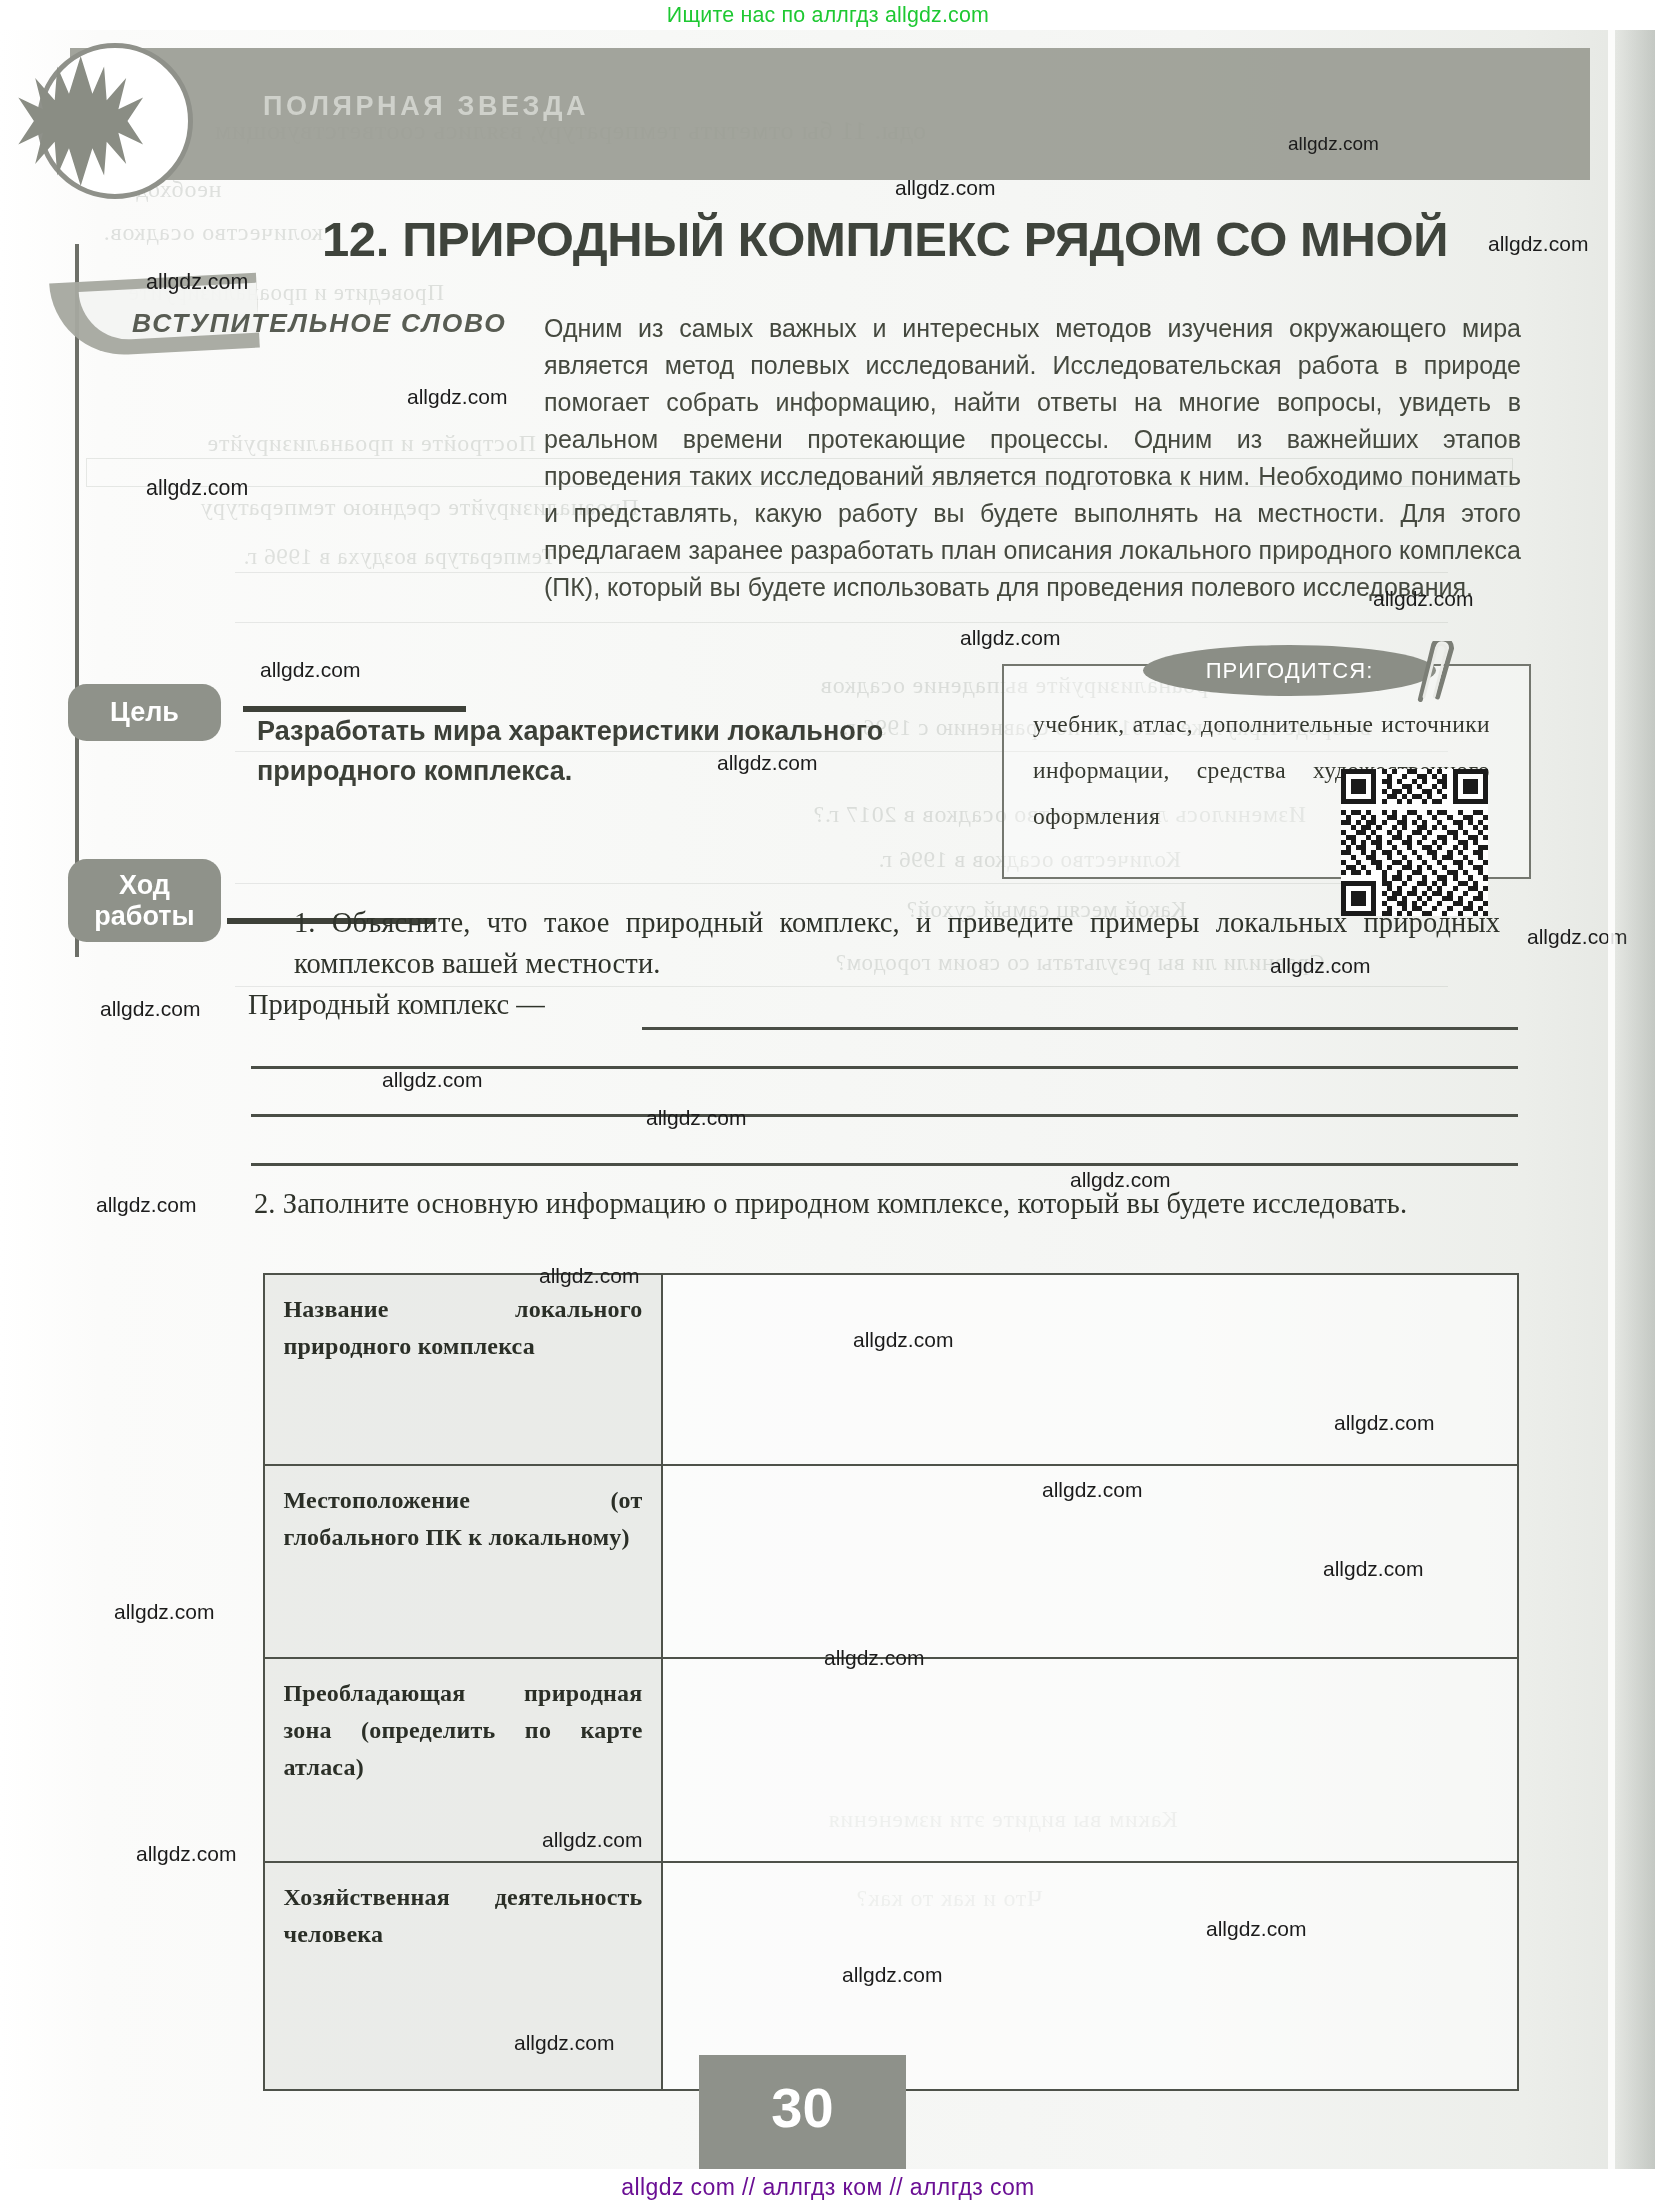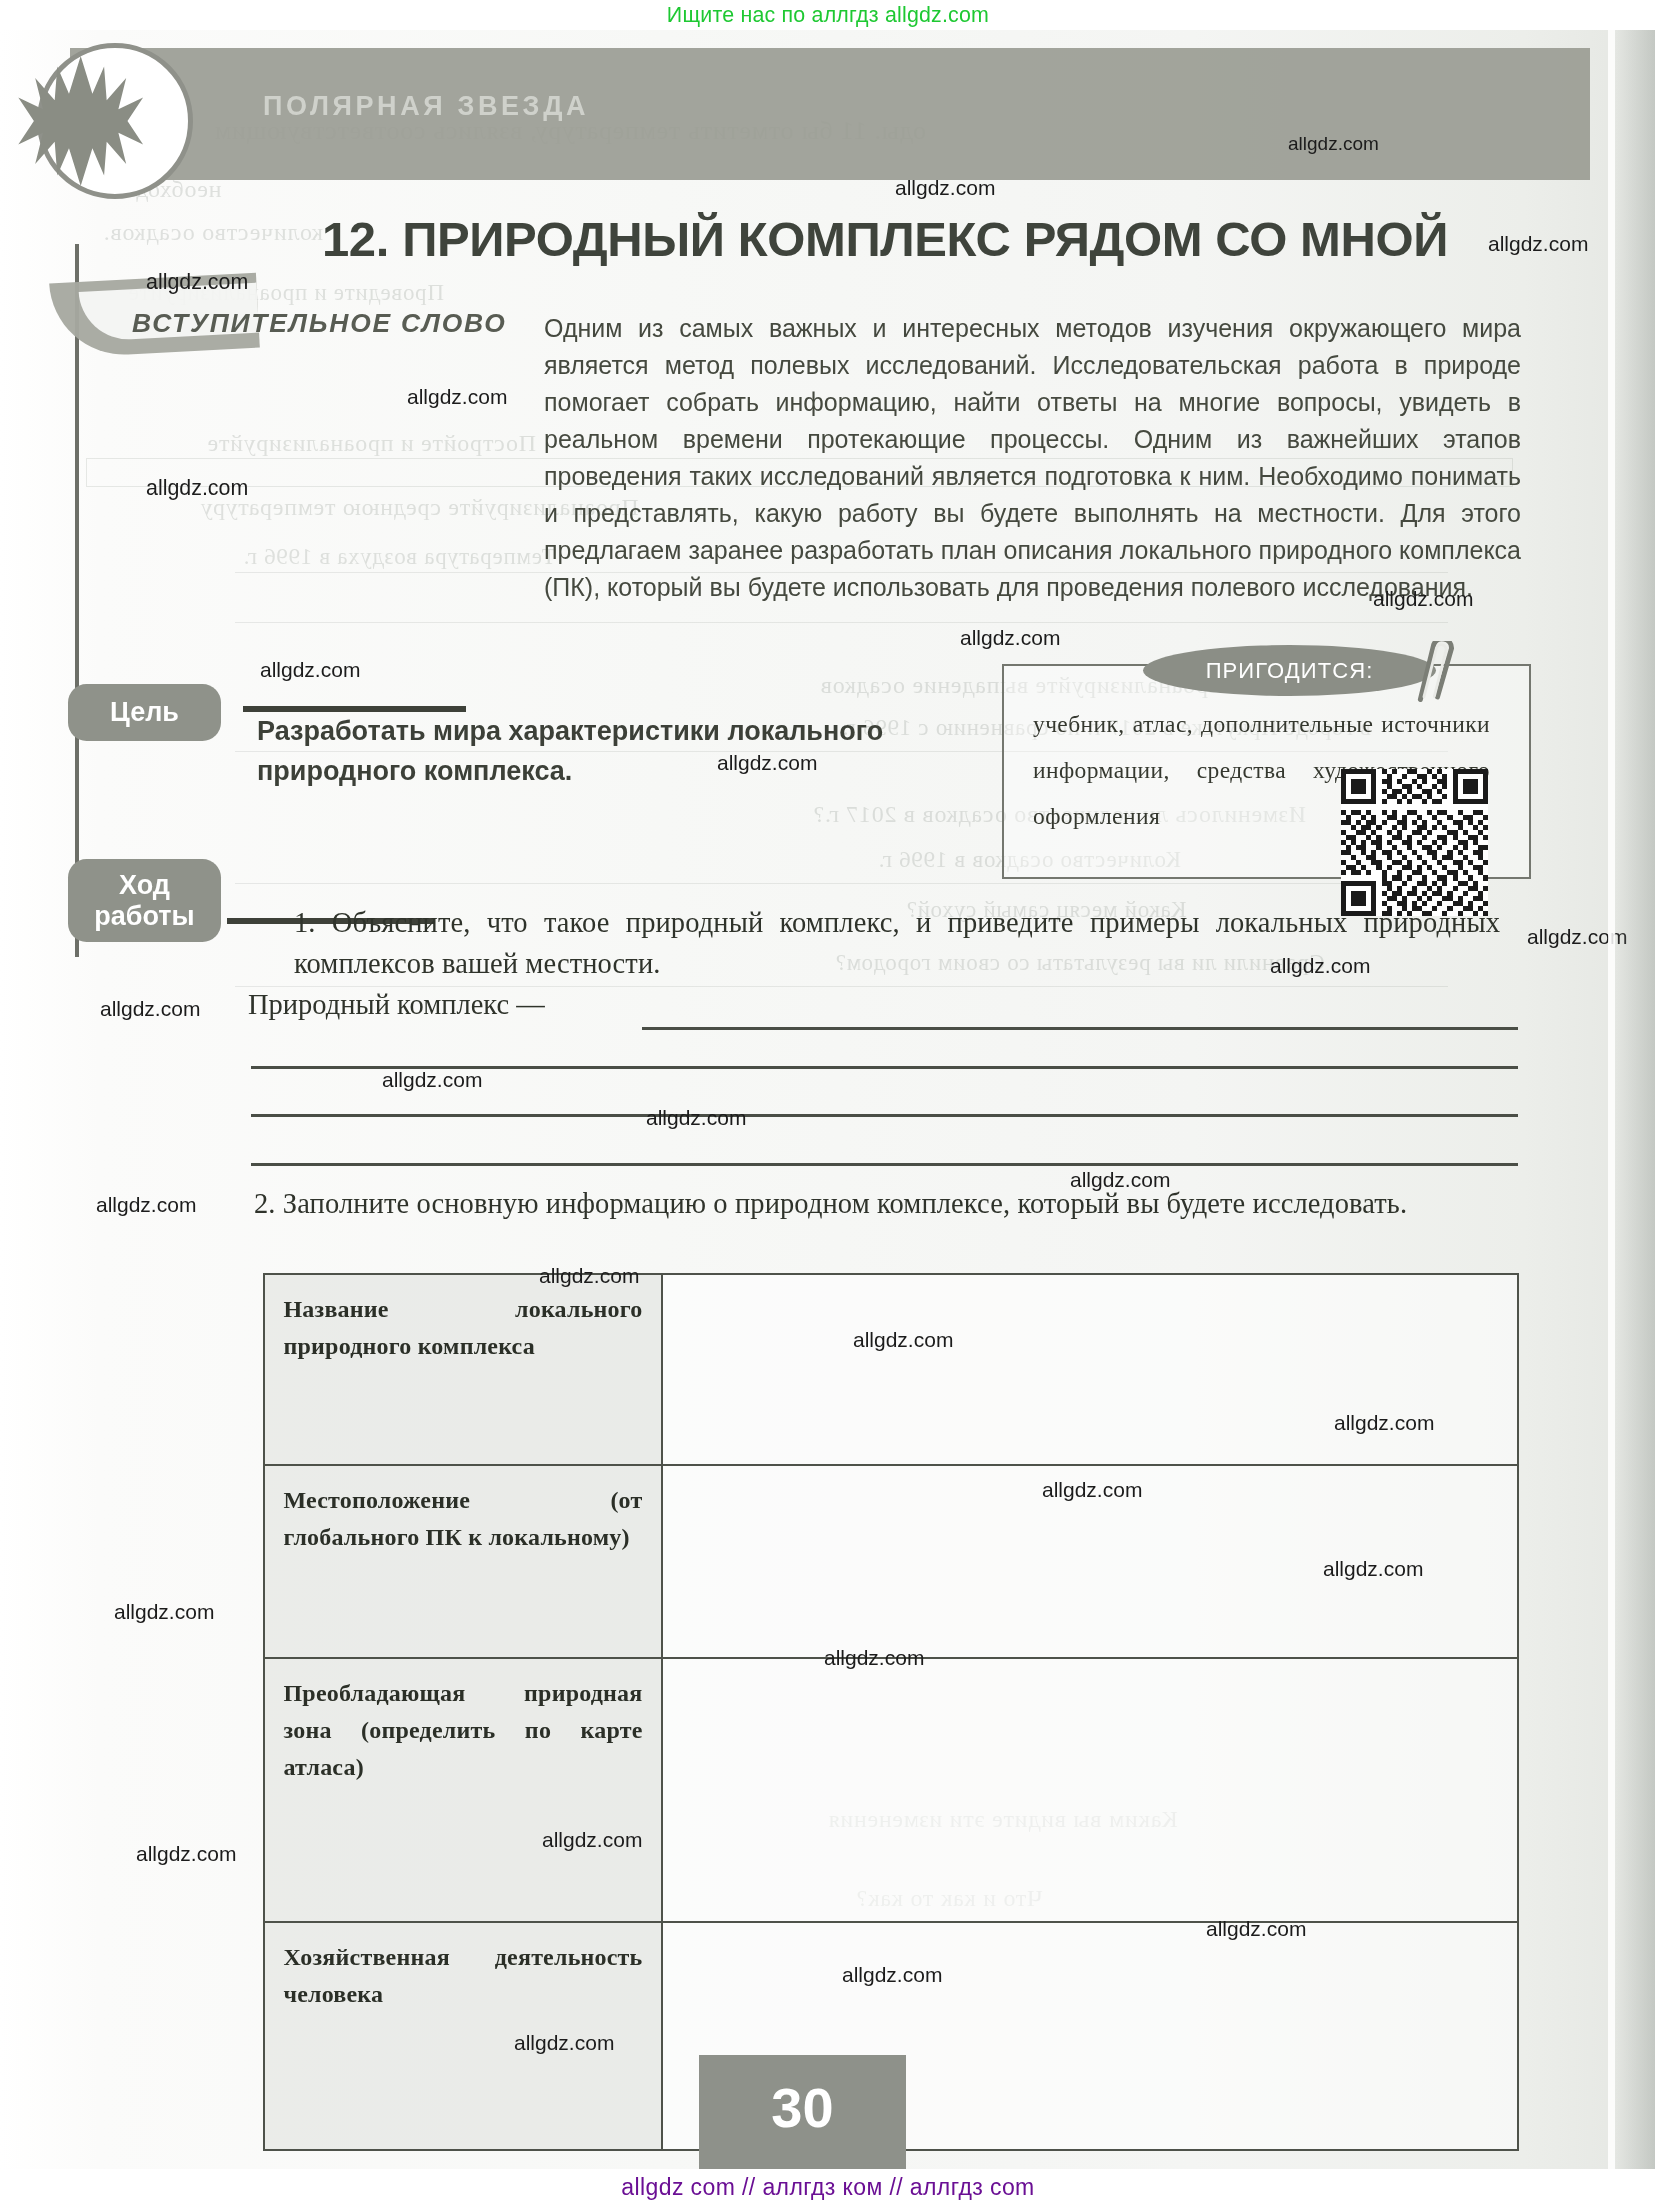--- a/index.html
+++ b/index.html
@@ -344,21 +344,21 @@
     width: 398px;
     background: rgba(214,218,212,0.42);
     text-align: justify;
     text-align-last: left;
   }
   .info-table td.col-value {
     background: rgba(255,255,255,0.55);
   }
   .row-h1 { height: 191px; }
   .row-h2 { height: 193px; }
-  .row-h3 { height: 264px; border-radius: 10px; }
+  .row-h3 { height: 204px; border-radius: 10px; }
   .row-h4 { height: 228px; }
 
   
   .page-num {
     position: absolute;
     top: 2025px; left: 699px;
     width: 207px; height: 158px;
     background: #8e918a;
     display: flex;
     align-items: flex-start;

